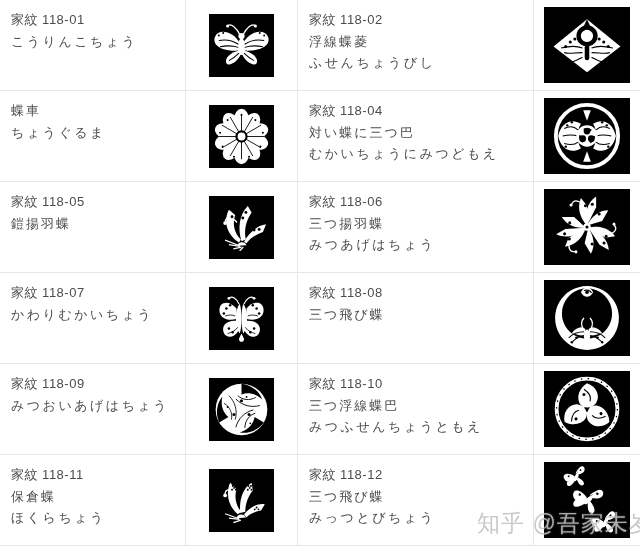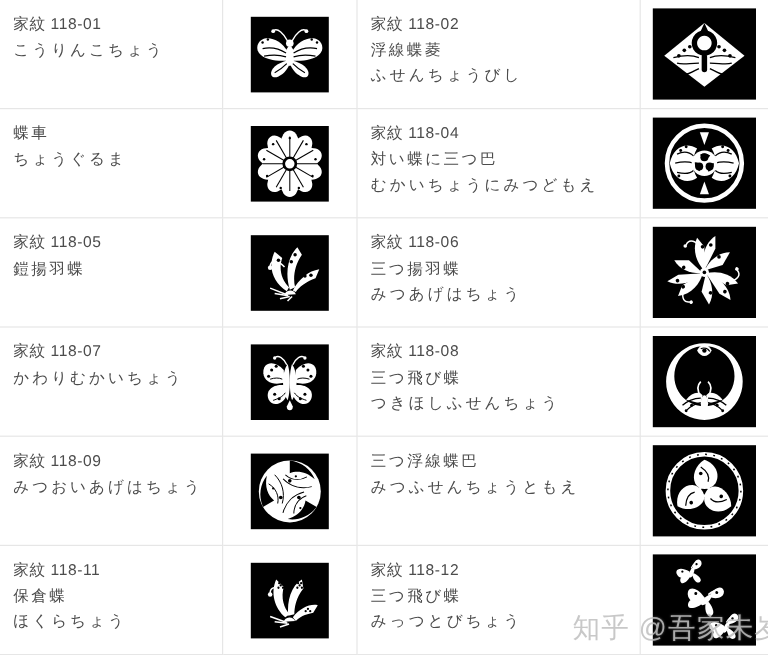--- a/index.html
+++ b/index.html
@@ -462,21 +462,20 @@
     <div class="cell icell c2">
       <div class="tile tile-a">
         <svg class="crest-svg">
             <use href="#kawari-mukaicho-icon" xlink:href="#kawari-mukaicho-icon"></use>
           </svg>
       </div>
     </div>
     <div class="cell tcell c3">
       <div class="l1">家紋 118-08</div>
       <div class="l2">三つ飛び蝶</div>
-      <div class="l3">つきほしふせんちょう</div>
     </div>
     <div class="cell icell c4">
       <div class="tile tile-b">
         <svg class="crest-svg">
             <use href="#tsukihoshi-fusencho-icon" xlink:href="#tsukihoshi-fusencho-icon"></use>
           </svg>
       </div>
     </div>
 
     <div class="cell tcell c1">
@@ -484,20 +483,21 @@
       <div class="l3">みつおいあげはちょう</div>
     </div>
     <div class="cell icell c2">
       <div class="tile tile-a">
         <svg class="crest-svg">
             <use href="#mitsuoi-ageha-icon" xlink:href="#mitsuoi-ageha-icon"></use>
           </svg>
       </div>
     </div>
     <div class="cell tcell c3">
+      <div class="l1">家紋 118-10</div>
       <div class="l2">三つ浮線蝶巴</div>
       <div class="l3">みつふせんちょうともえ</div>
     </div>
     <div class="cell icell c4">
       <div class="tile tile-b">
         <svg class="crest-svg">
             <use href="#mitsu-fusencho-tomoe-icon" xlink:href="#mitsu-fusencho-tomoe-icon"></use>
           </svg>
       </div>
     </div>

